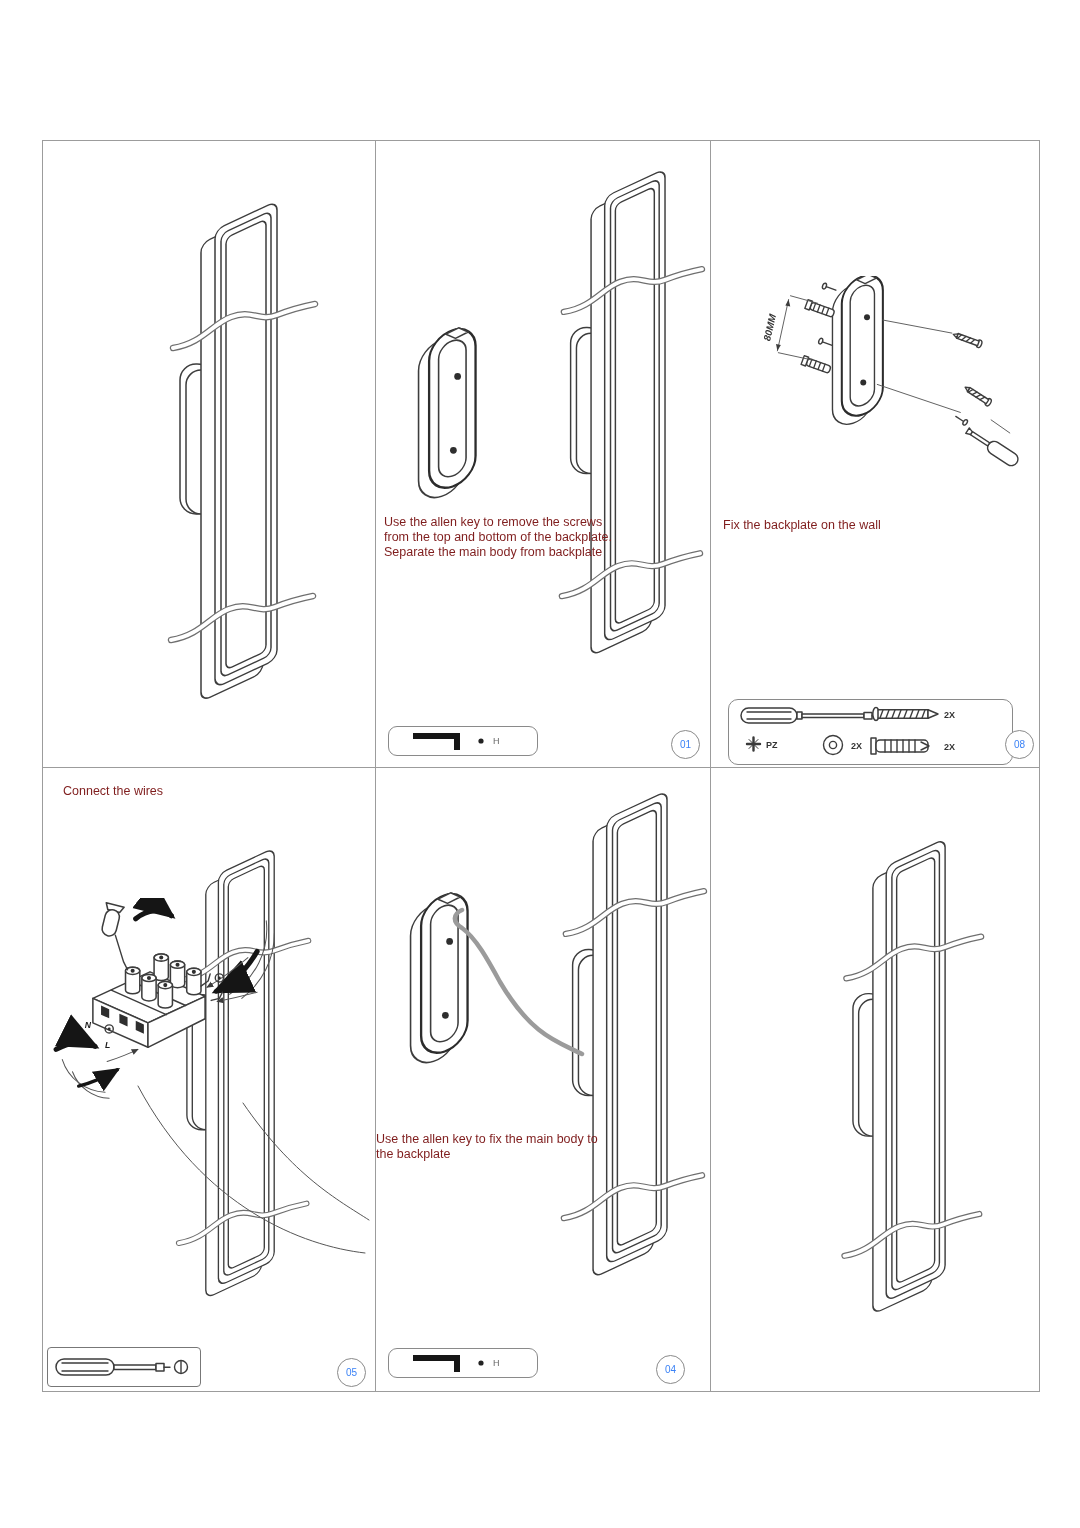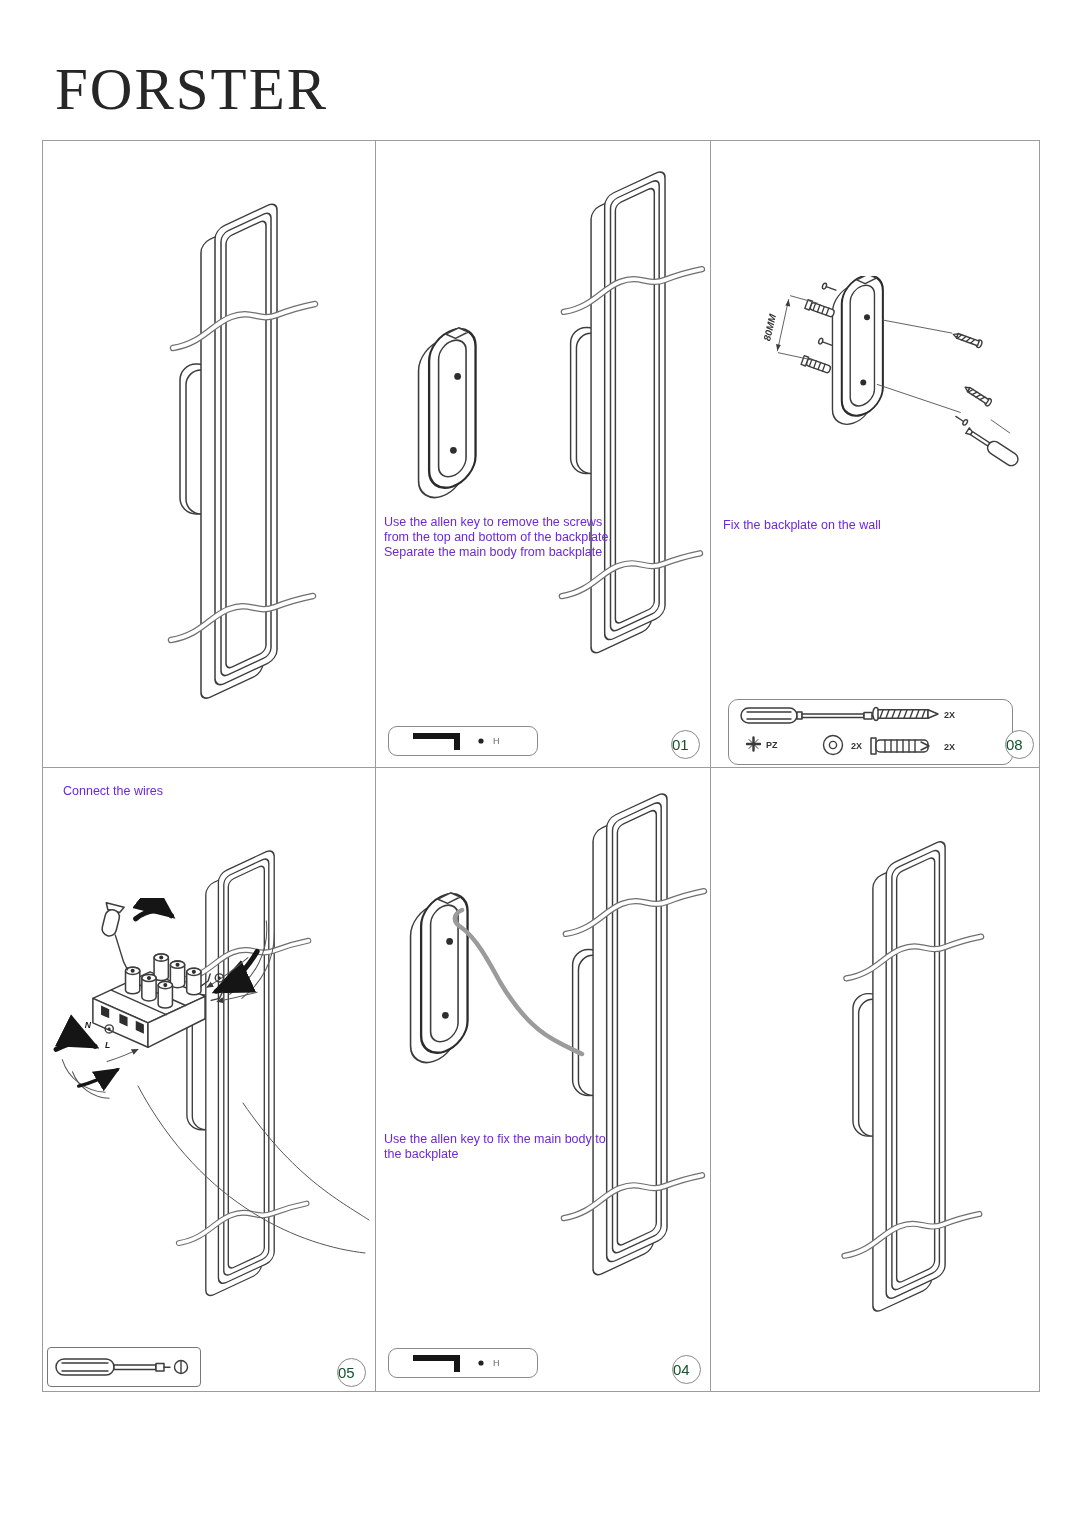--- a/index.html
+++ b/index.html
@@ -2,22 +2,22 @@
 <html><head>
 <meta charset="utf-8">
 <style>
   html,body{margin:0;padding:0;background:#fff;}
   .sheet{position:relative;width:1080px;height:1528px;background:#fff;font-family:"Liberation Sans",sans-serif;overflow:hidden;}
   .logo{position:absolute;left:55px;top:55px;font-family:"Liberation Serif",serif;font-size:59px;font-weight:400;color:#262626;letter-spacing:2px;}
   .grid{position:absolute;left:42px;top:140px;width:996px;height:1250px;display:grid;grid-template-columns:333px 335px 328px;grid-template-rows:627px 623px;border:1.5px solid #9c9c9c;box-sizing:content-box;background:#fff;}
   .panel{position:relative;border-right:1px solid #9c9c9c;border-bottom:1px solid #9c9c9c;overflow:hidden;background:#fff;}
   .panel.lastcol{border-right:none;}
   .panel.lastrow{border-bottom:none;}
-  .caption{position:absolute;font-size:12.5px;line-height:1.18;color:#6d28d9;}
-  .stepnum{position:absolute;width:27px;height:27px;border:1.2px solid #8a8a8a;border-radius:50%;display:flex;align-items:center;justify-content:flex-start;font-size:15px;color:#14532d;background:#fff;}
+  .caption{position:absolute;font-size:12.5px;line-height:1.18;color:#7f1d1d;}
+  .stepnum{position:absolute;width:27px;height:27px;border:1.2px solid #8a8a8a;border-radius:50%;display:flex;align-items:center;justify-content:center;font-size:10px;color:#3b82f6;background:#fff;}
   .toolbox{position:absolute;border:1.2px solid #8a8a8a;border-radius:9px;background:#fff;}
   .art{position:absolute;}
   
   .ln{fill:#fff;stroke:#3d3d3d;stroke-width:1.5;stroke-linejoin:round;}
   .lnb{fill:#fff;stroke:#2c2c2c;stroke-width:2.2;stroke-linejoin:round;}
   .lnf{fill:none;stroke:#3d3d3d;stroke-width:1.4;stroke-linejoin:round;stroke-linecap:round;}
   .thin{fill:none;stroke:#565656;stroke-width:1;stroke-linecap:round;}
   .thk{fill:none;stroke:#151515;stroke-width:5;stroke-linecap:round;}
   .thk2{fill:none;stroke:#151515;stroke-width:3.2;stroke-linecap:round;}
   .co{stroke:#6f6f6f;stroke-width:6.5;fill:none;stroke-linecap:round;}
@@ -70,21 +70,20 @@
             <rect x="29" y="16" width="26" height="128" rx="13"></rect>
           </g>
           <path d="M36,12 l12,-6 9,4 -12,6 z"></path>
           <circle class="dk" cx="47" cy="52" r="3.2"></circle>
           <circle class="dk" cx="43" cy="122" r="3.2"></circle>
         </g>
       </symbol>
     </defs>
   </svg>
 
-  <div class="logo">FORSTER</div>
 
   <div class="grid">
 
     <div class="panel">
       <svg class="art" style="left:116px;top:55px;width:200px;height:560px" viewBox="0 0 200 560">
         <use href="#sym-fixture"></use>
       </svg>
     </div>
 
     <div class="panel">
@@ -322,32 +321,32 @@
     <div class="panel lastrow">
       <svg class="art" style="left:24px;top:116px;width:95px;height:195px" viewBox="0 0 90 180">
         <use href="#sym-backplate"></use>
       </svg>
       <svg class="art" style="left:176px;top:18px;width:195px;height:545px" viewBox="0 0 200 560">
         <use href="#sym-fixture"></use>
       </svg>
       <svg class="art" style="left:0;top:0;width:335px;height:623px" viewBox="0 0 335 623">
         <path class="wire" d="M86,142 C77,146 76,154 86,160 C100,170 112,192 124,214 C156,268 182,274 206,286"></path>
       </svg>
-      <div class="caption" style="left:8px;top:364px;width:238px">Use the allen key to fix the main body to the backplate</div>
+      <div class="caption" style="left:0;top:364px;width:238px">Use the allen key to fix the main body to the backplate</div>
 
       <div class="toolbox" style="left:12px;top:580px;width:148px;height:28px">
         <svg style="position:absolute;left:18px;top:3px" width="64" height="22" viewBox="0 0 64 22">
           <path d="M6,6 H50 V20" fill="none" stroke="#161616" stroke-width="6"></path>
         </svg>
         <svg style="position:absolute;left:84px;top:0" width="60" height="28" viewBox="0 0 60 28">
           <circle cx="8" cy="14" r="2.6" fill="#222"></circle>
           <text class="hsmall" x="20" y="17">H</text>
         </svg>
       </div>
-      <div class="stepnum" style="right:9px;bottom:7px">
+      <div class="stepnum" style="right:25px;bottom:7px">
         <span>04</span>
       </div>
     </div>
 
     <div class="panel lastcol lastrow">
       <svg class="art" style="left:122px;top:66px;width:190px;height:532px" viewBox="0 0 200 560">
         <use href="#sym-fixture"></use>
       </svg>
     </div>
 

